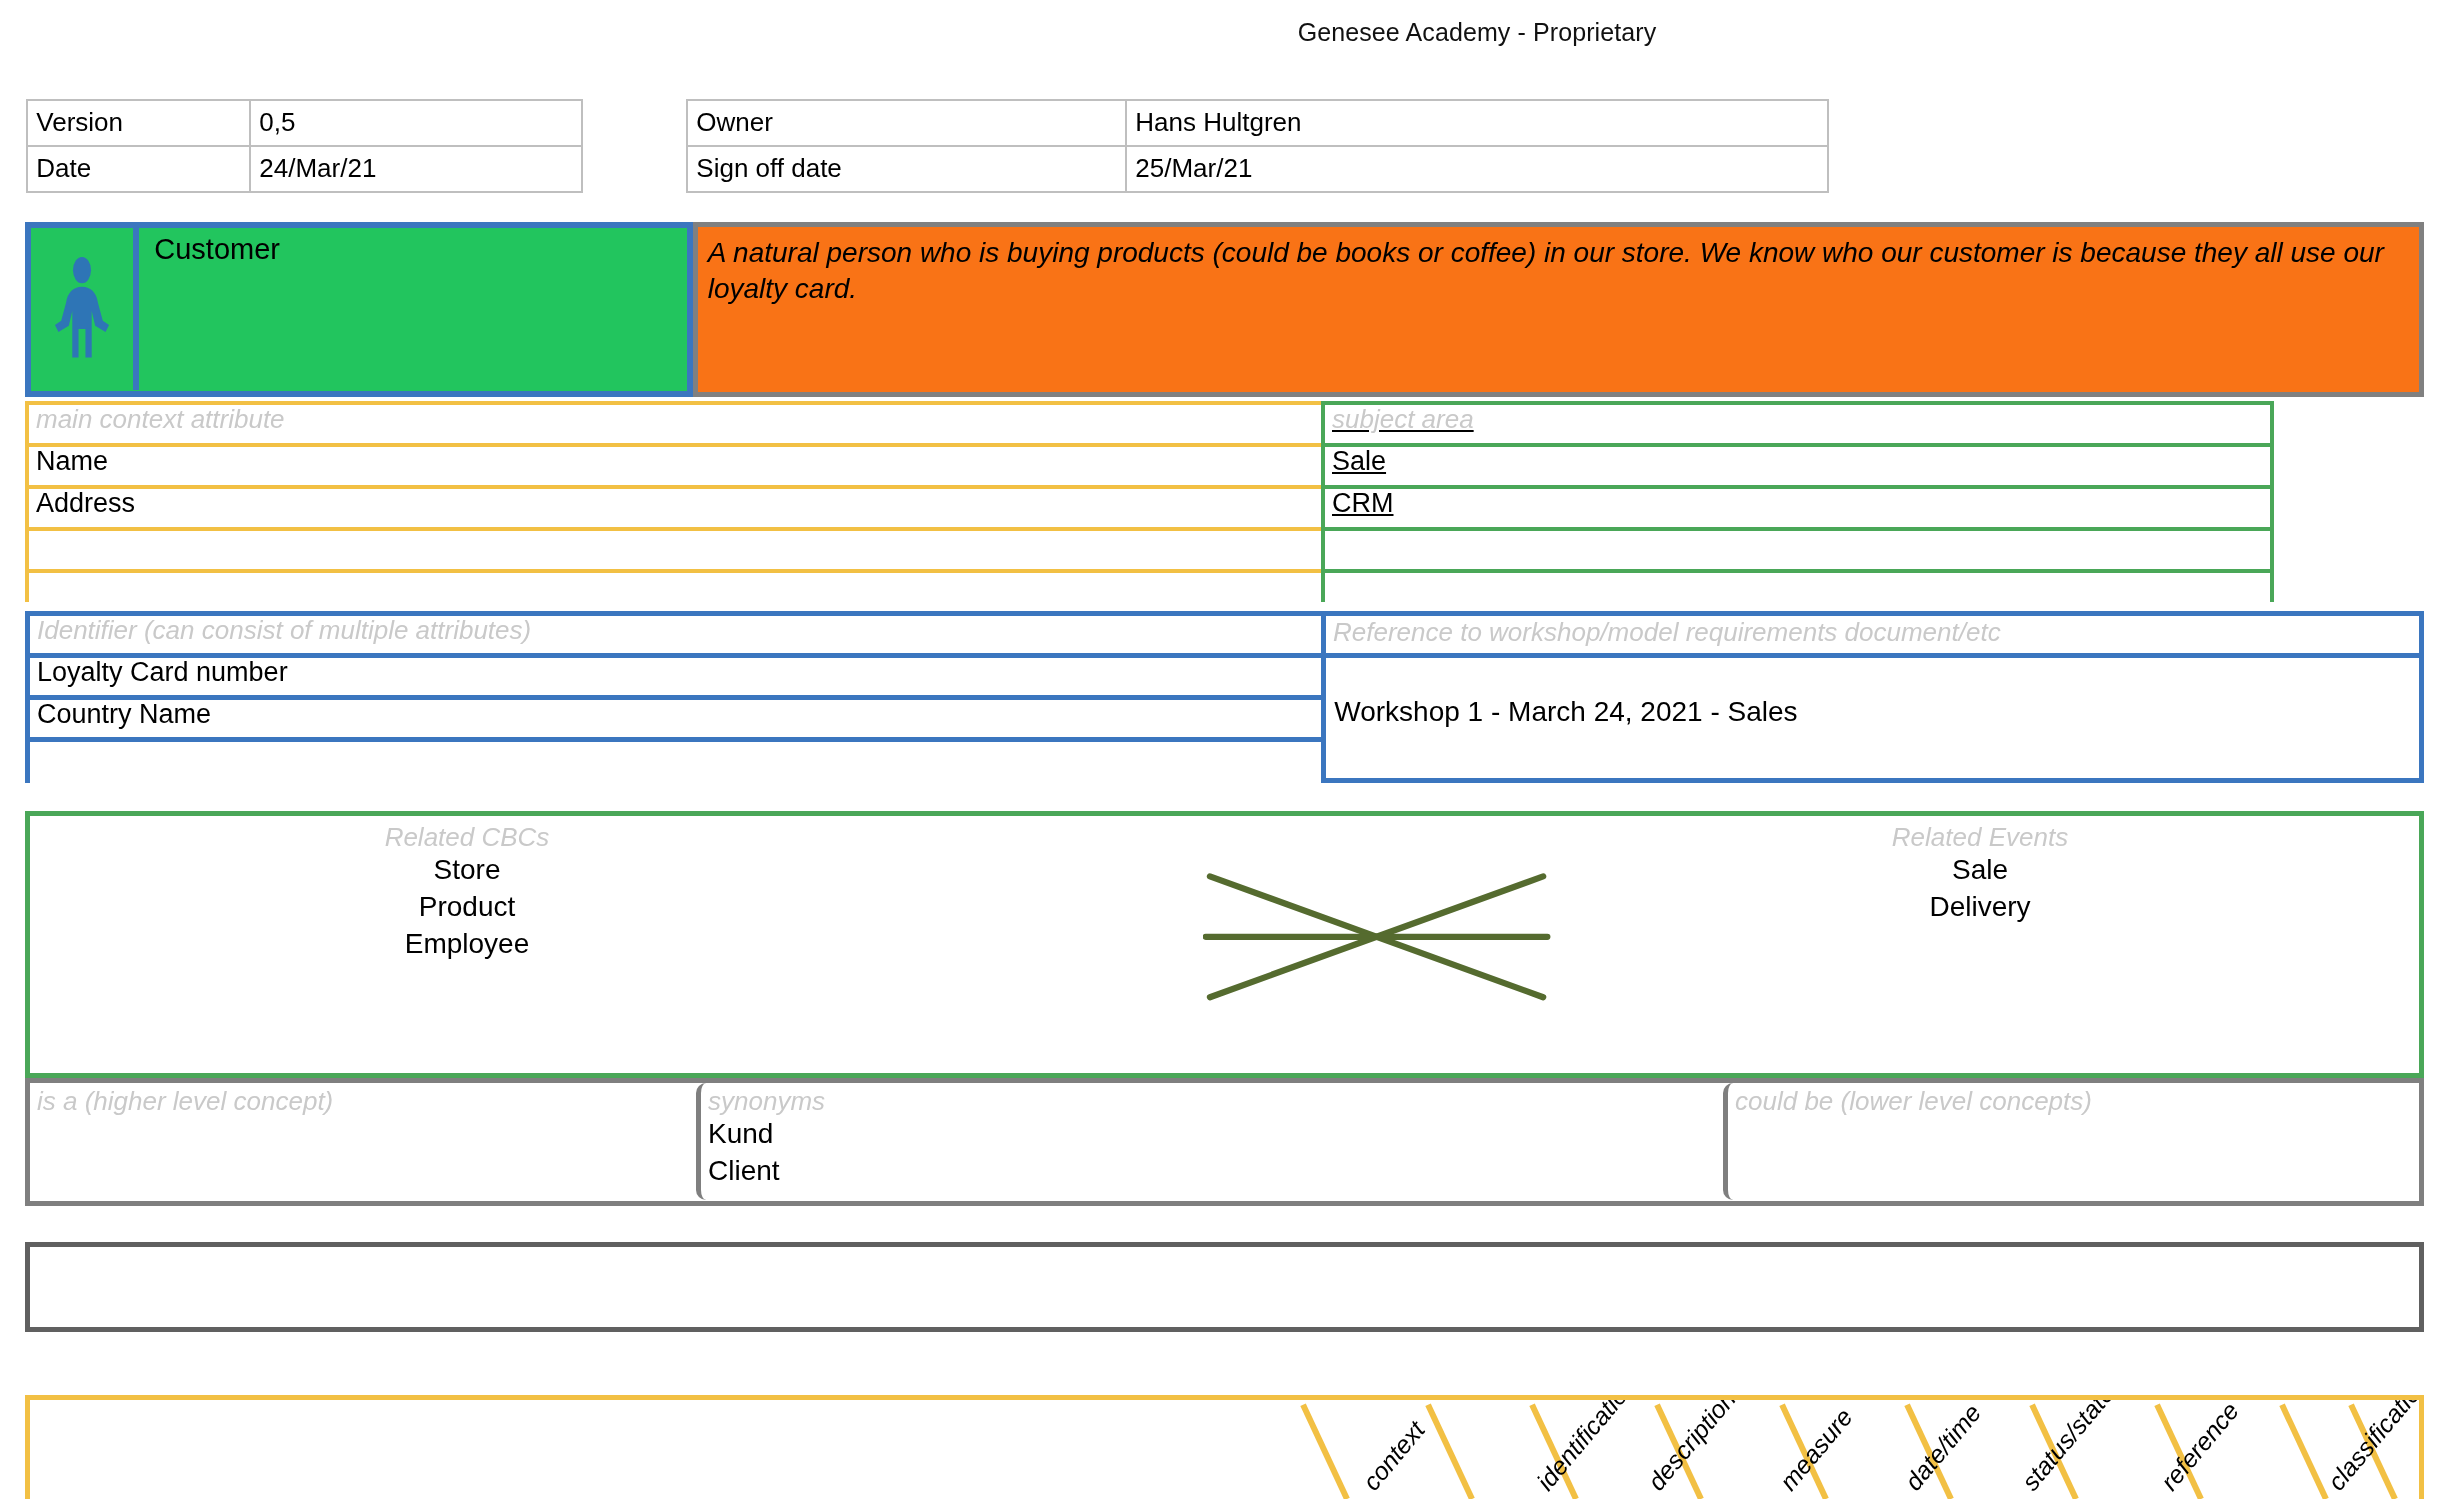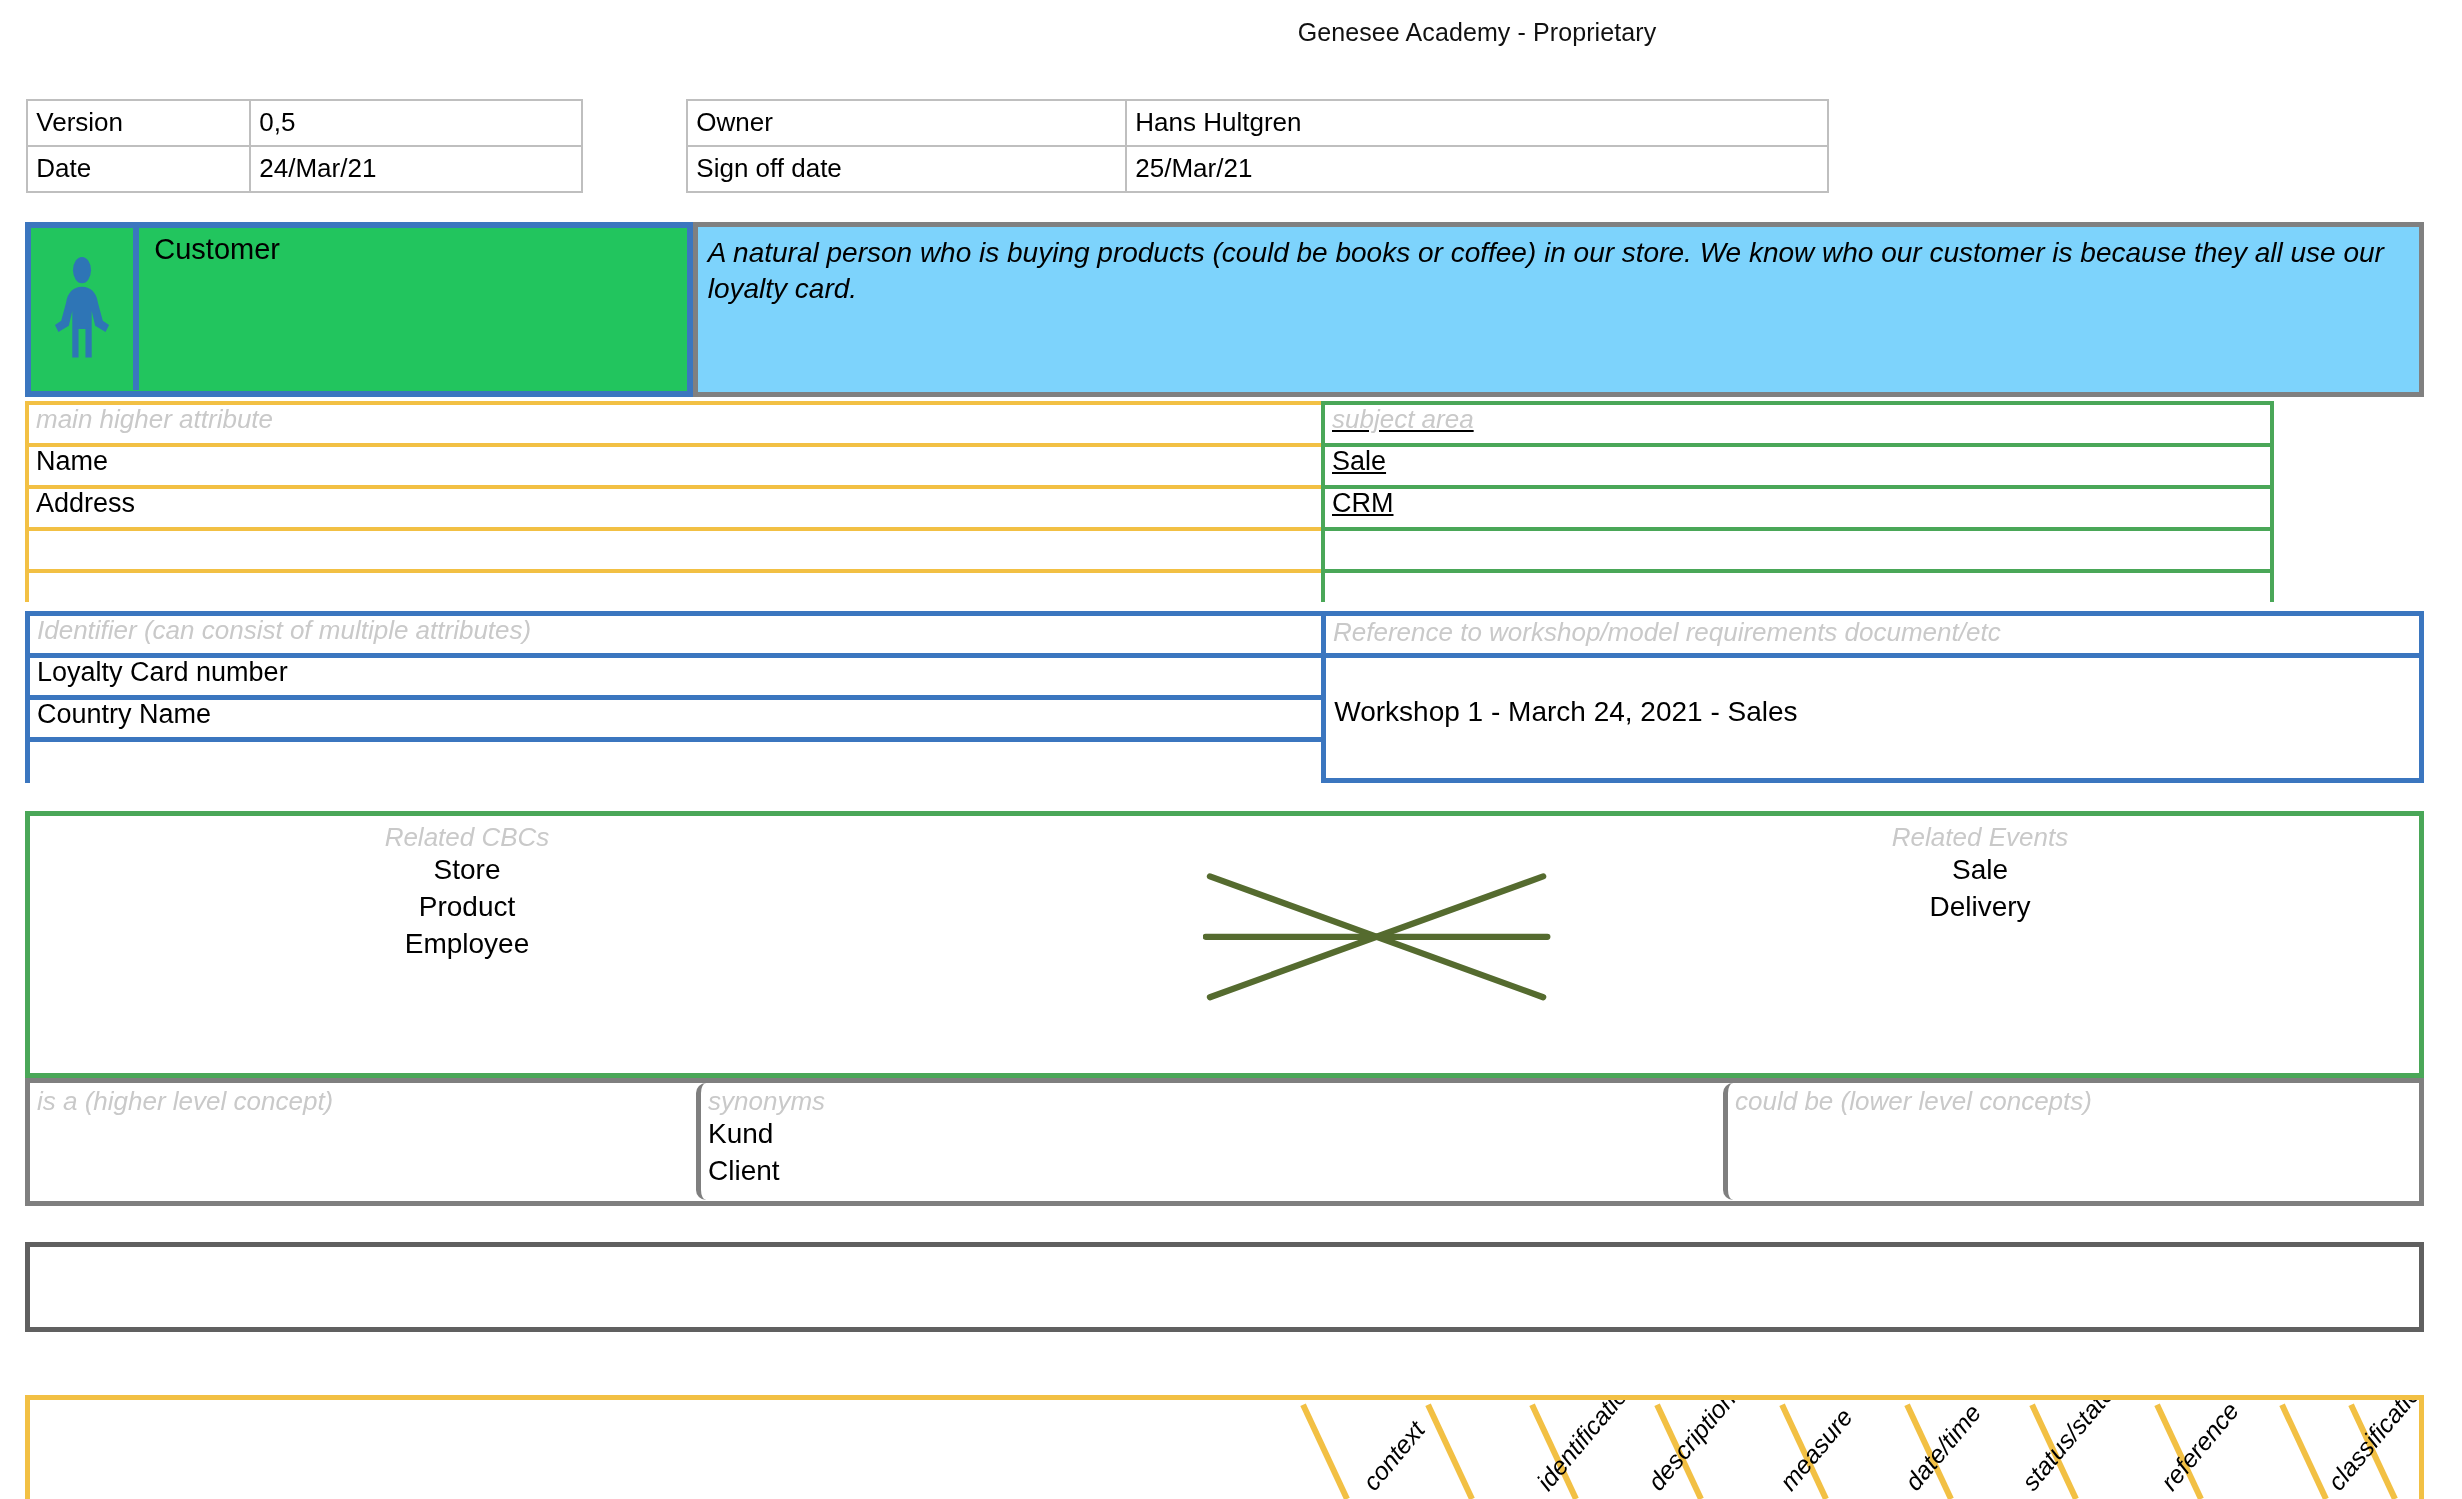--- a/index.html
+++ b/index.html
@@ -81,21 +81,21 @@
     display: flex; align-items: center; justify-content: center;
   }
   .person-icon { display:block; }
   #concept-name {
     position: absolute; left: 115px; top: 0; width: 541px; height: 162px;
     font-size: 29px; padding: 5.6px 0 0 8.3px; box-sizing: border-box;
     line-height: 1.05;
   }
   #definition-box {
     position: absolute; left: 668px; top: 0; width: 1731px; height: 175px;
-    border: 5.6px solid #808080; box-sizing: border-box; background: #7dd3fc;
+    border: 5.6px solid #808080; box-sizing: border-box; background: #f97316;
     padding: 8.3px 12.5px 0 9.7px;
     font-size: 28px; font-style: italic; line-height: 1.28;
   }
 
   
   .lane { position: absolute; box-sizing: border-box; background:#ffffff; }
   .lane-row {
     box-sizing: border-box; background:#ffffff;
     font-size: 27px; line-height: 1.0;
     padding: 1.4px 0 0 7px;
@@ -262,21 +262,21 @@
           <ellipse cx="43" cy="19" rx="13" ry="19" fill="#2E75B6"></ellipse>
           <path d="M43 43 C30 43 22 52 20 66 L13 92 L4 98 L9 108 L24 99 L29 78 L29 145 L38 145 L38 104 L48 104 L48 145 L57 145 L57 78 L62 99 L77 108 L82 98 L73 92 L66 66 C64 52 56 43 43 43 Z" fill="#2E75B6"></path>
         </svg>
       </div>
       <div id="concept-name">Customer</div>
     </div>
     <div id="definition-box">A natural person who is buying products (could be books or coffee) in our store. We know who our customer is because they all use our loyalty  card.</div>
   </div>
 
   <div class="lane" id="lane-attr">
-    <div class="lane-row lane-hint">main higher attribute</div>
+    <div class="lane-row lane-hint">main context attribute</div>
     <div class="lane-row">Name</div>
     <div class="lane-row">Address</div>
     <div class="lane-row"></div>
     <div class="lane-row"></div>
   </div>
 
   <div class="lane" id="lane-subj">
     <div class="lane-row lane-hint">subject area</div>
     <div class="lane-row">Sale</div>
     <div class="lane-row">CRM</div>

